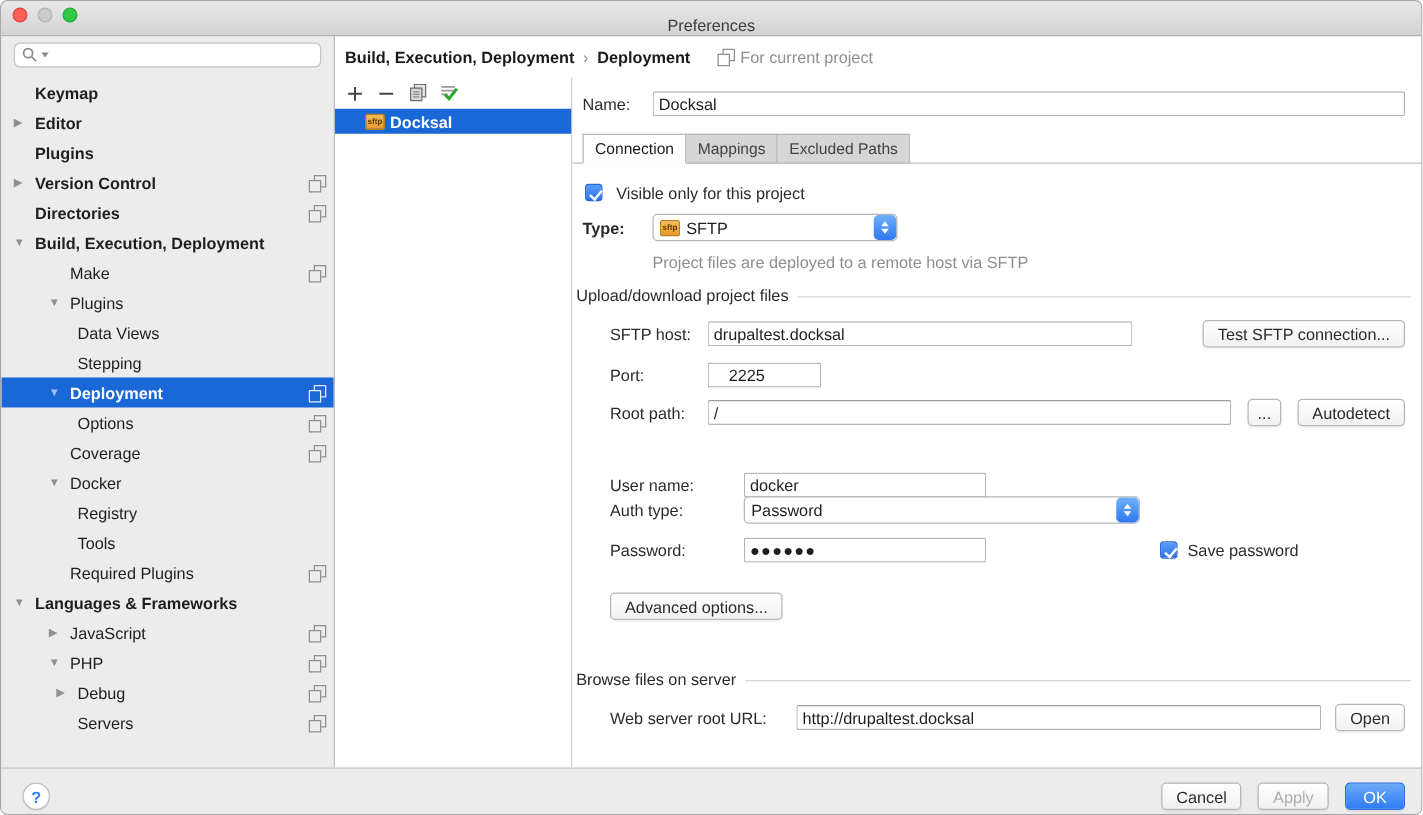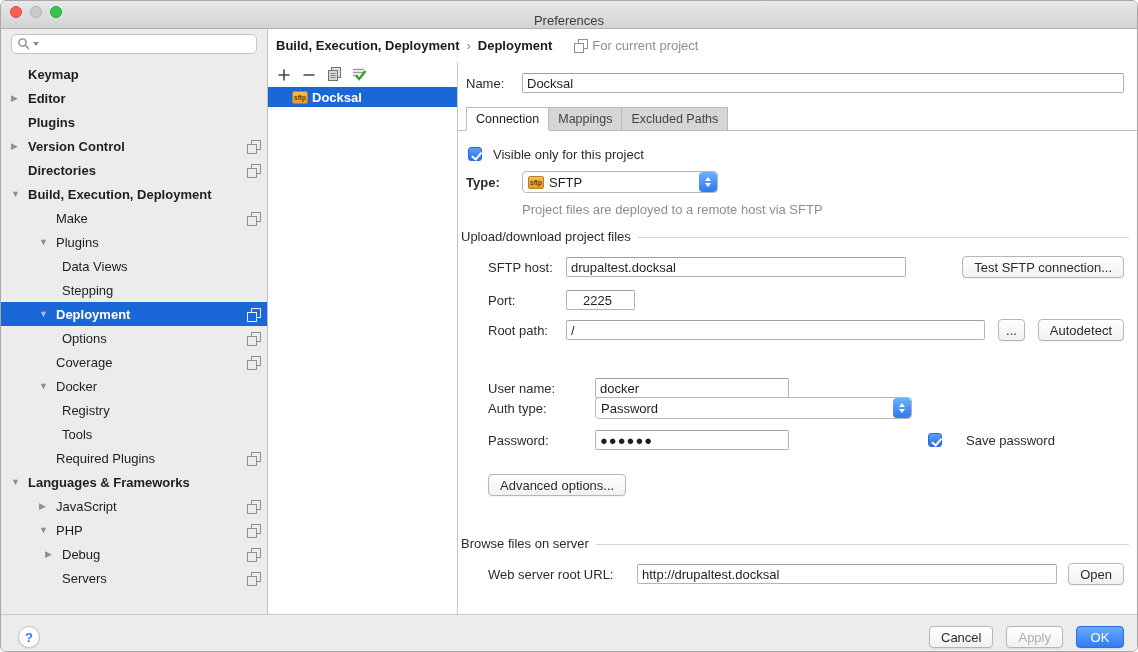--- a/index.html
+++ b/index.html
@@ -102,30 +102,30 @@
   .sec1 { top:166px; } .sec2 { top:473px; }
 
   .btn { height:22px; padding:0 11px; border:1px solid #b6b6b6; border-radius:4px;
          background:linear-gradient(#ffffff,#f1f1f1); font:13px "Liberation Sans","DejaVu Sans",sans-serif;
          color:#2b2b2b; box-shadow:0 1px 1px rgba(0,0,0,.06); }
   .btn.primary { background:linear-gradient(#69aaf8,#2f7bf3); border-color:#2b6fe3; color:#fff; }
   .btn.disabled { color:#aeaeae; }
 
   .r-sftp { top:194px; left:30px; right:13px; } .r-sftp .flabel { width:78px; } .r-sftp .fld { width:340px; }
   .r-sftp .btn { margin-left:auto; }
-  .r-port { top:227px; left:30px; } .r-port .flabel { width:78px; } .r-port .fld { width:69px;padding-left:16px; }
+  .r-port { top:227px; left:30px; } .r-port .flabel { width:78px; } .r-port .fld { width:91px;padding-left:16px; }
   .r-root { top:257px; left:30px; right:13px; } .r-root .flabel { width:78px; } .r-root .fld { width:419px; }
   .r-root .browse { margin-left:13px; width:27px; padding:0; }
   .r-root .auto { margin-left:auto; }
 
   .r-user { top:315px; left:30px; } .r-user .flabel { width:107px; } .r-user .fld { width:194px; }
   .r-auth { top:335px; left:30px; } .r-auth .flabel { width:107px; } .dd-auth { width:317px;gap:39px; }
   .r-pass { top:367px; left:30px; right:13px; } .r-pass .flabel { width:107px; }
   .r-pass .fld { width:194px; letter-spacing:1px; }
-  .save-group { display:flex; align-items:center; gap:24px; margin-left:139px; }
+  .save-group { display:flex; align-items:center; gap:8px; margin-left:139px; }
 
   .r-adv { top:412px; left:30px; }
   .r-web { top:501px; left:30px; right:13px; } .r-web .flabel { width:149px; } .r-web .fld { width:420px; }
   .r-web .btn { margin-left:auto; }
 
   
   .footer { position:relative; height:45px; background:#ececec; border-top:1px solid #c9c9c9;
             display:flex; align-items:center; justify-content:flex-end; padding-right:13px; gap:13px; }
   .help-btn { position:absolute; left:17px; top:11px; width:22px; height:22px; border-radius:50%;
               background:#fff; border:1px solid #c0c0c0; color:#2f7cf6; font-size:13px; font-weight:700;

